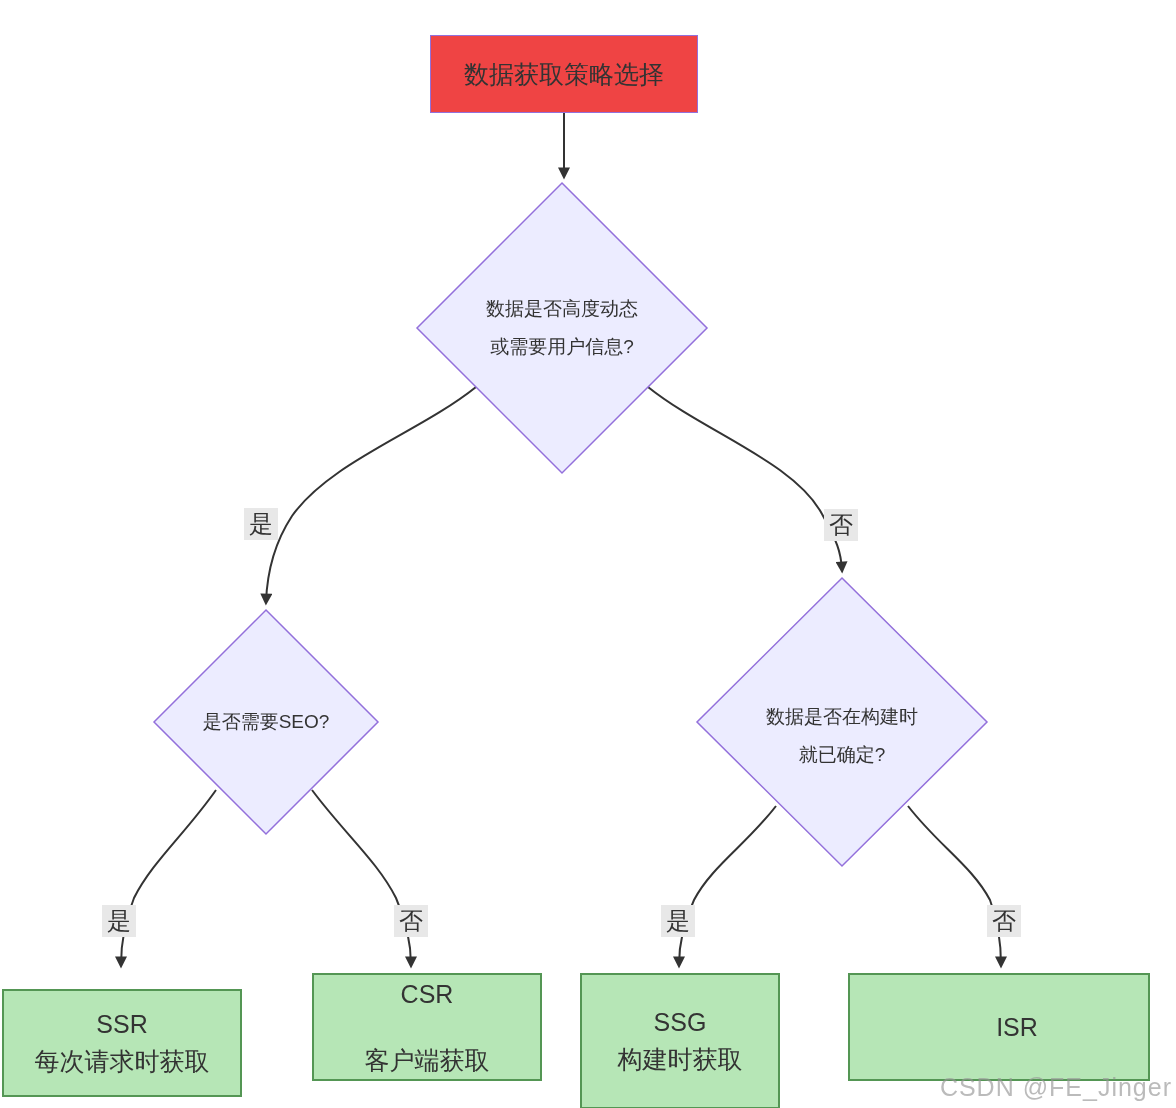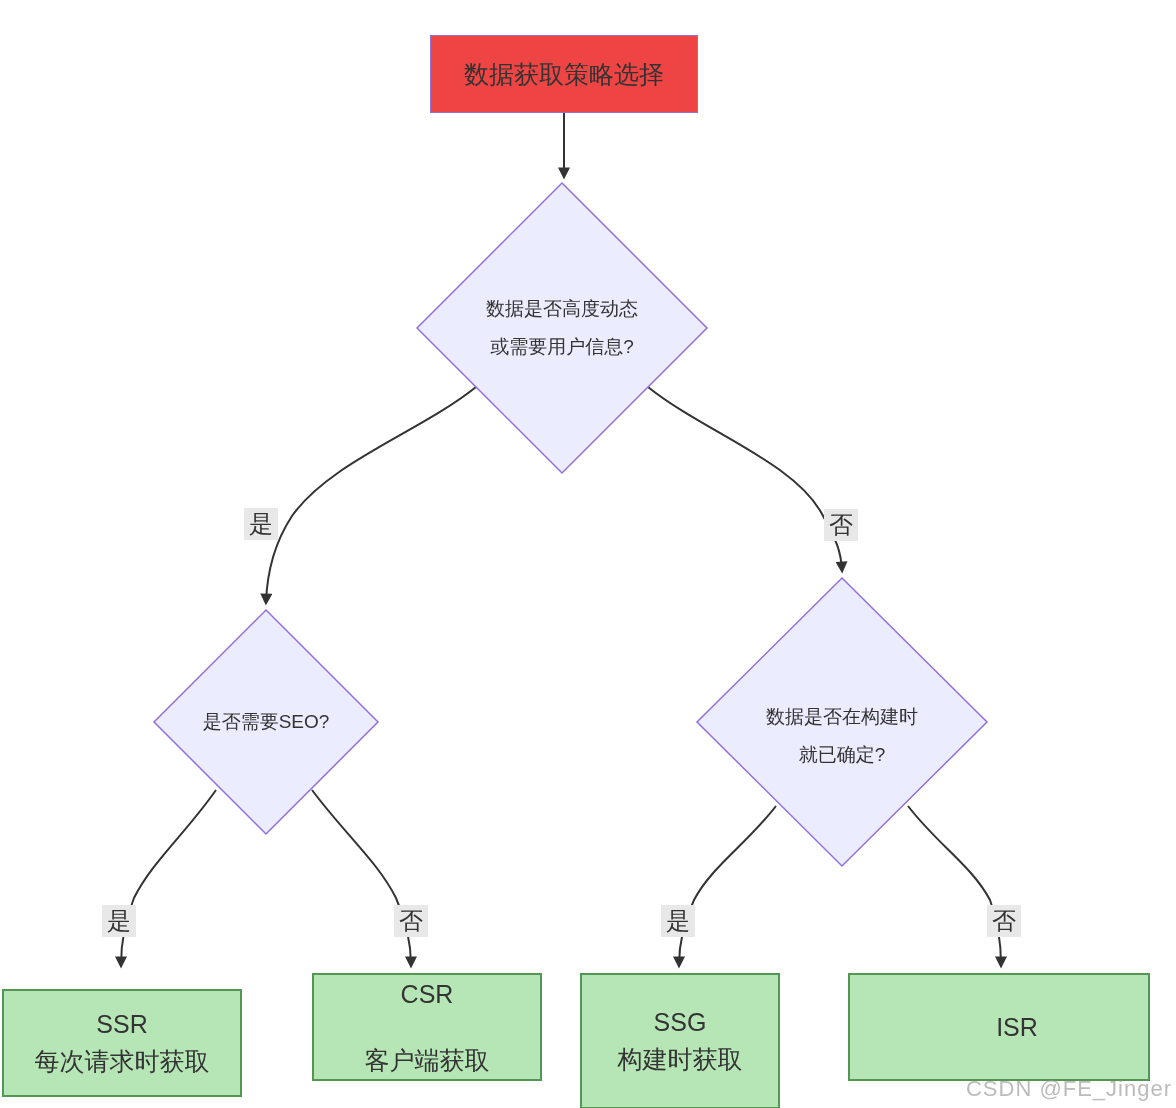--- a/index.html
+++ b/index.html
@@ -68,21 +68,21 @@
     padding: 2px 5px;
     font-size: 24px;
     line-height: 28px;
     color: #333333;
     white-space: nowrap;
   }
   .watermark {
     position: absolute;
     right: 4px;
     bottom: 6px;
-    font-size: 22px;
+    font-size: 25px;
     color: rgba(150, 150, 150, 0.65);
     letter-spacing: 1px;
     z-index: 10;
   }
 </style>
 </head>
 <body>
 
 <div class="stage">
 

